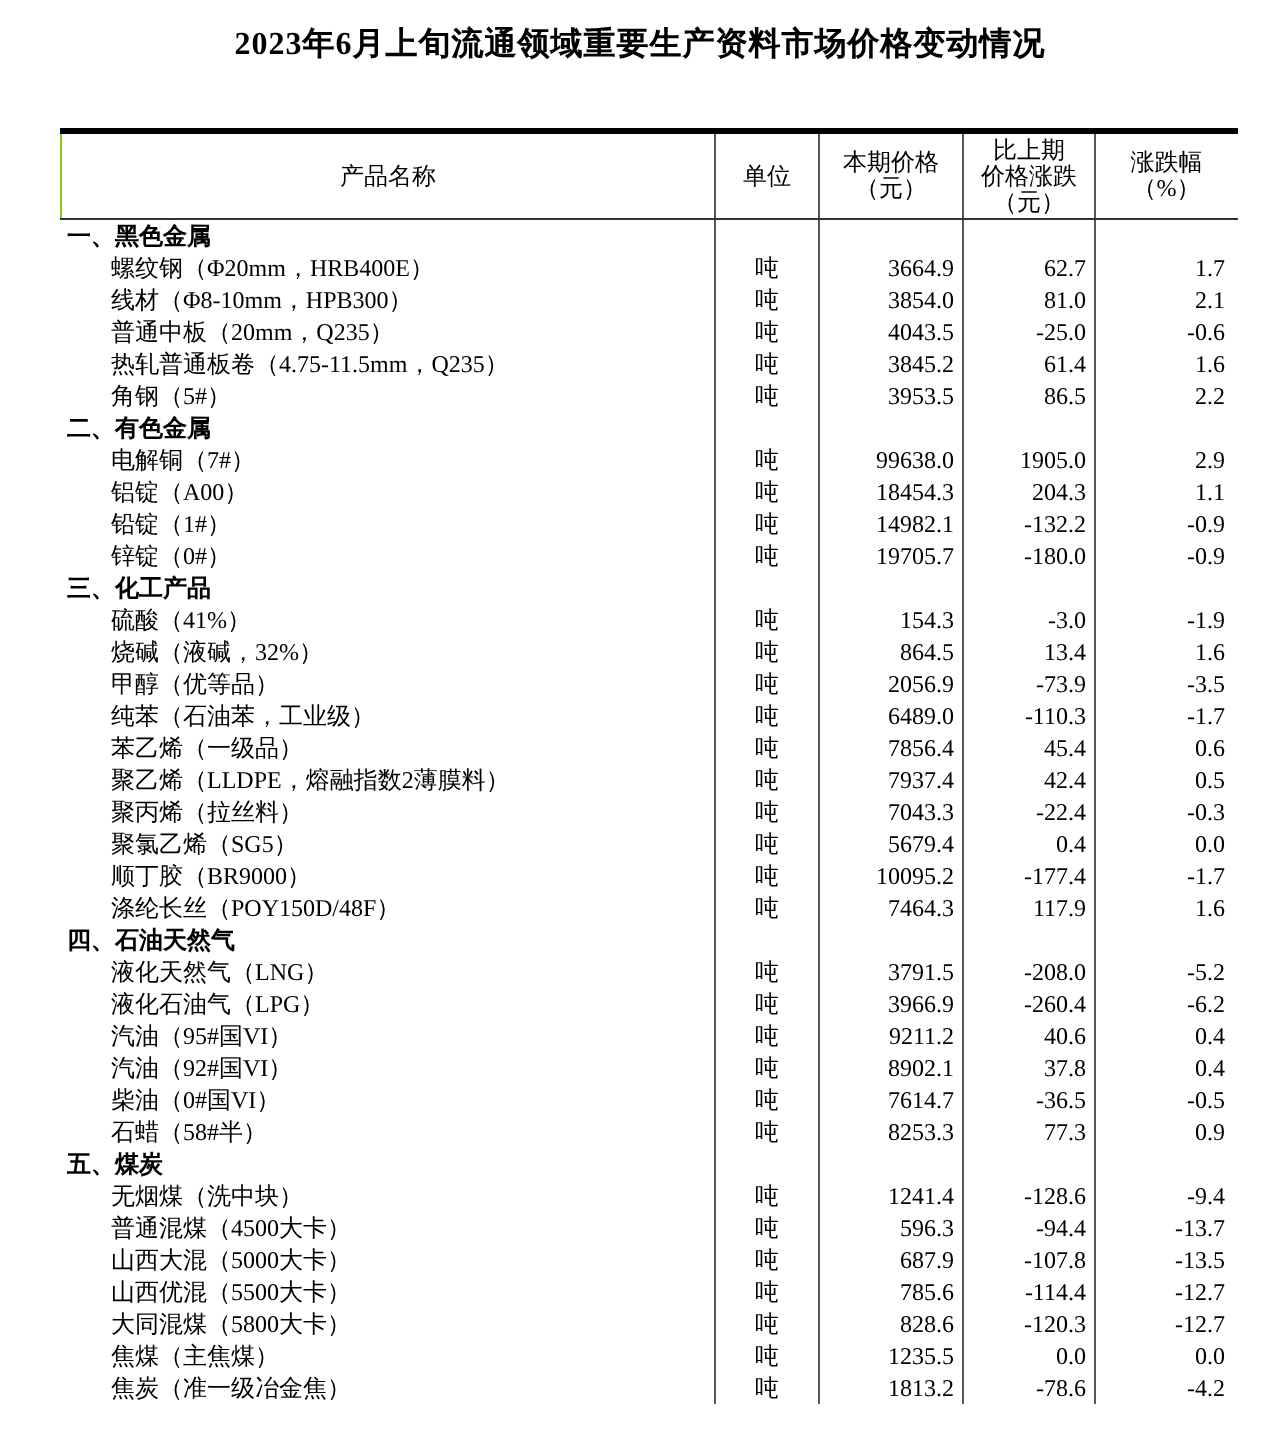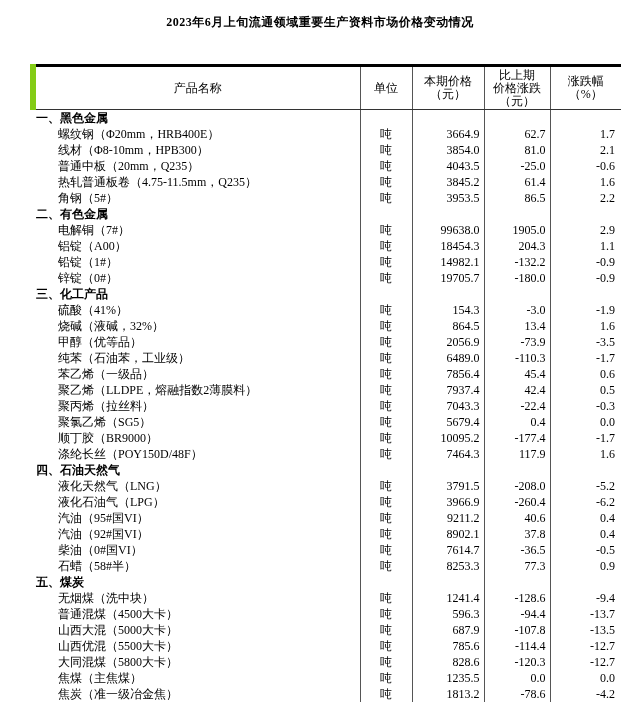--- a/index.html
+++ b/index.html
@@ -10,21 +10,21 @@
   body {
     width: 640px;
     height: 720px;
     overflow: hidden;
     color: #000;
     font-family: "Liberation Serif", "DejaVu Serif", serif;
   }
   .page-title {
     margin: 12px 0 0 0;
     text-align: center;
-    font-size: 12px;
+    font-size: 16px;
     font-weight: bold;
     line-height: 21px;
     letter-spacing: 0.5px;
   }
   table.price-table {
     border-collapse: collapse;
     table-layout: fixed;
     width: 588px;
     margin: 31px 0 0 30px;
     border-top: 3px solid #000;
@@ -38,21 +38,21 @@
   thead th {
     height: 42px;
     padding: 0;
     font-weight: normal;
     font-size: 12px;
     line-height: 13px;
     text-align: center;
     vertical-align: middle;
     border-bottom: 1px solid #333;
   }
-  thead th:first-child { border-left: 6px solid #84cc16; }
+  thead th:first-child { border-left: 1px solid #84cc16; }
   thead th:nth-child(-n+4) { border-right: 1px solid #555; }
 
   tbody td {
     height: 16px;
     padding: 0;
     font-size: 12px;
     line-height: 16px;
     vertical-align: middle;
     white-space: nowrap;
     overflow: hidden;

